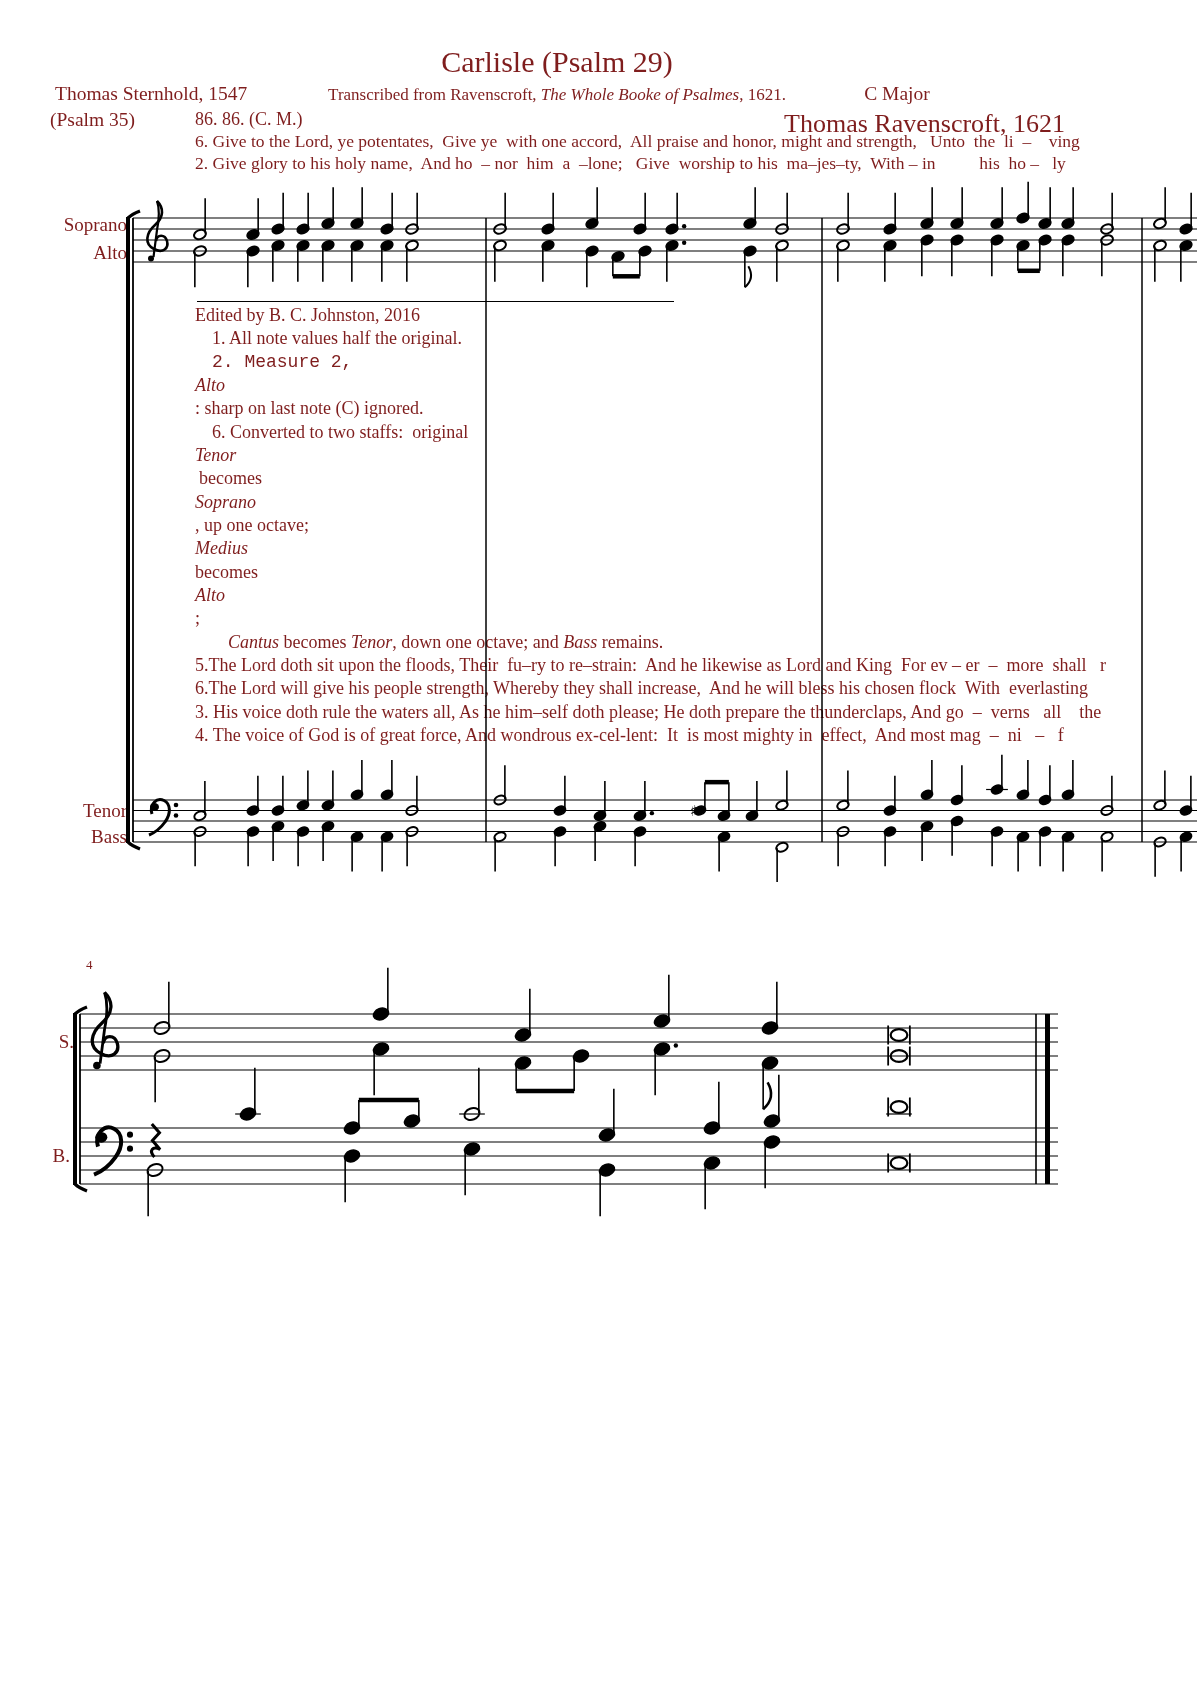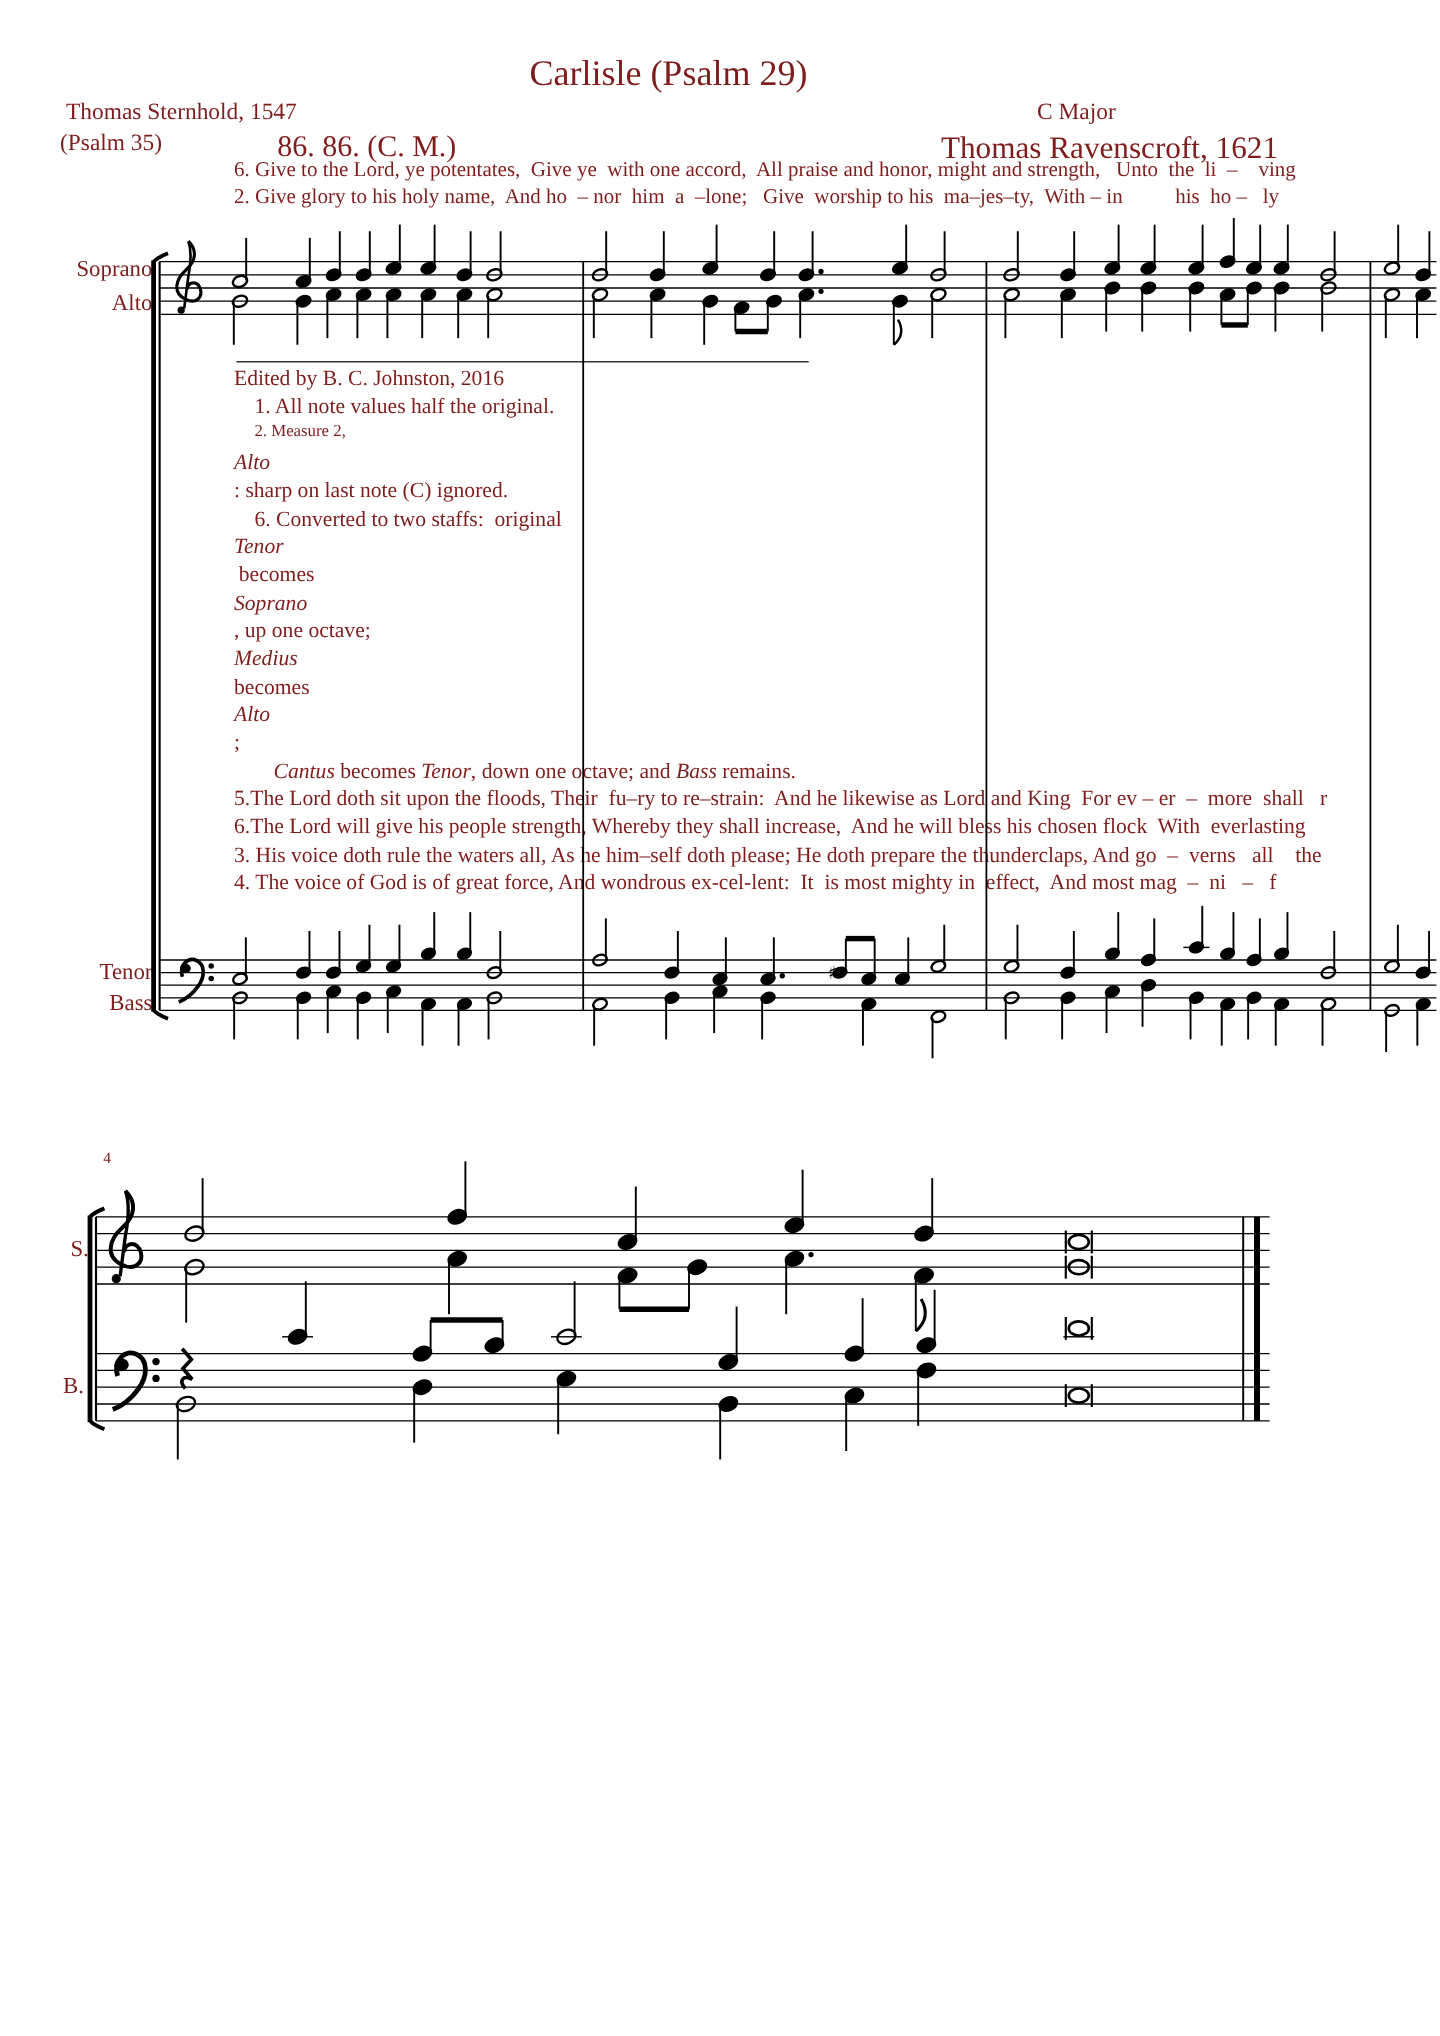--- a/index.html
+++ b/index.html
@@ -3,44 +3,45 @@
 <meta charset="utf-8">
 <style>
   html,body{margin:0;padding:0;background:#fff;}
   .page{position:relative;width:1200px;height:1697px;background:#ffffff;overflow:hidden;
         font-family:"Liberation Serif", serif;color:#7f1d1d;}
   .hl{position:absolute;white-space:pre;line-height:1.05;}
   .title{top:46px;left:0;width:1114px;text-align:center;font-size:30px;}
   .transcription{top:86px;left:0;width:1114px;text-align:center;font-size:17px;}
   .author-left{top:84px;left:55px;font-size:19.5px;}
   .psalm-left{top:110px;left:50px;font-size:19.5px;}
-  .meter{top:110px;left:195px;font-size:25px;margin-left:36px;}
+  .meter{top:110px;left:195px;font-size:18px;}
   .key-label{top:84px;left:737px;width:320px;text-align:center;font-size:19.5px;}
   .composer{top:110px;left:745px;width:320px;text-align:right;font-size:26px;}
   .tl{position:absolute;white-space:pre;line-height:1;}
   .rule{position:absolute;background:#000;}
   svg.notation{position:absolute;top:0;left:0;pointer-events:none;}
 </style>
 </head>
 <body>
 
 <div class="page">
   <div class="hl title">Carlisle (Psalm 29)</div>
+  <div class="hl transcription" id="transcription"><span>Transcribed from Ravenscroft, </span><span style="font-style: italic;">The Whole Booke of Psalmes</span><span>, 1621.</span></div>
   <div class="hl author-left">Thomas Sternhold, 1547</div>
   <div class="hl psalm-left">(Psalm 35)</div>
   <div class="hl meter">86. 86. (C. M.)</div>
   <div class="hl key-label">C Major</div>
   <div class="hl composer">Thomas Ravenscroft, 1621</div>
 
   <div id="text-layer">
       <div class="tl" style="top: 133px; font-size: 17.5px; left: 195px;"><span>6. Give to the Lord, ye potentates,  Give ye  with one accord,  All praise and honor, might and strength,   Unto  the  li  –    ving</span></div>
       <div class="tl" style="top: 155px; font-size: 17.5px; left: 195px;"><span>2. Give glory to his holy name,  And ho  – nor  him  a  –lone;   Give  worship to his  ma–jes–ty,  With – in          his  ho –   ly</span></div>
       <div class="tl" style="top: 306px; font-size: 18px; left: 195px;"><span>Edited by B. C. Johnston, 2016</span></div>
       <div class="tl" style="top: 329px; font-size: 18px; left: 212px;"><span>1. All note values half the original.</span></div>
-      <div class="tl" style="top: 353px; font-size: 14px; left: 212px;"><span>2. Measure 2,</span></div>
+      <div class="tl" style="top: 353px; font-size: 18px; left: 212px; font-family: Liberation Mono, monospace;"><span>2. Measure 2,</span></div>
       <div class="tl" style="top: 376px; font-size: 18px; left: 195px;"><span style="font-style: italic;">Alto</span></div>
       <div class="tl" style="top: 399px; font-size: 18px; left: 195px;"><span>: sharp on last note (C) ignored.</span></div>
       <div class="tl" style="top: 423px; font-size: 18px; left: 212px;"><span>6. Converted to two staffs:  original</span></div>
       <div class="tl" style="top: 446px; font-size: 18px; left: 195px;"><span style="font-style: italic;">Tenor</span></div>
       <div class="tl" style="top: 469px; font-size: 18px; left: 199px;"><span>becomes</span></div>
       <div class="tl" style="top: 493px; font-size: 18px; left: 195px;"><span style="font-style: italic;">Soprano</span></div>
       <div class="tl" style="top: 516px; font-size: 18px; left: 195px;"><span>, up one octave;</span></div>
       <div class="tl" style="top: 539px; font-size: 18px; left: 195px;"><span style="font-style: italic;">Medius</span></div>
       <div class="tl" style="top: 563px; font-size: 18px; left: 195px;"><span>becomes</span></div>
       <div class="tl" style="top: 586px; font-size: 18px; left: 195px;"><span style="font-style: italic;">Alto</span></div>

